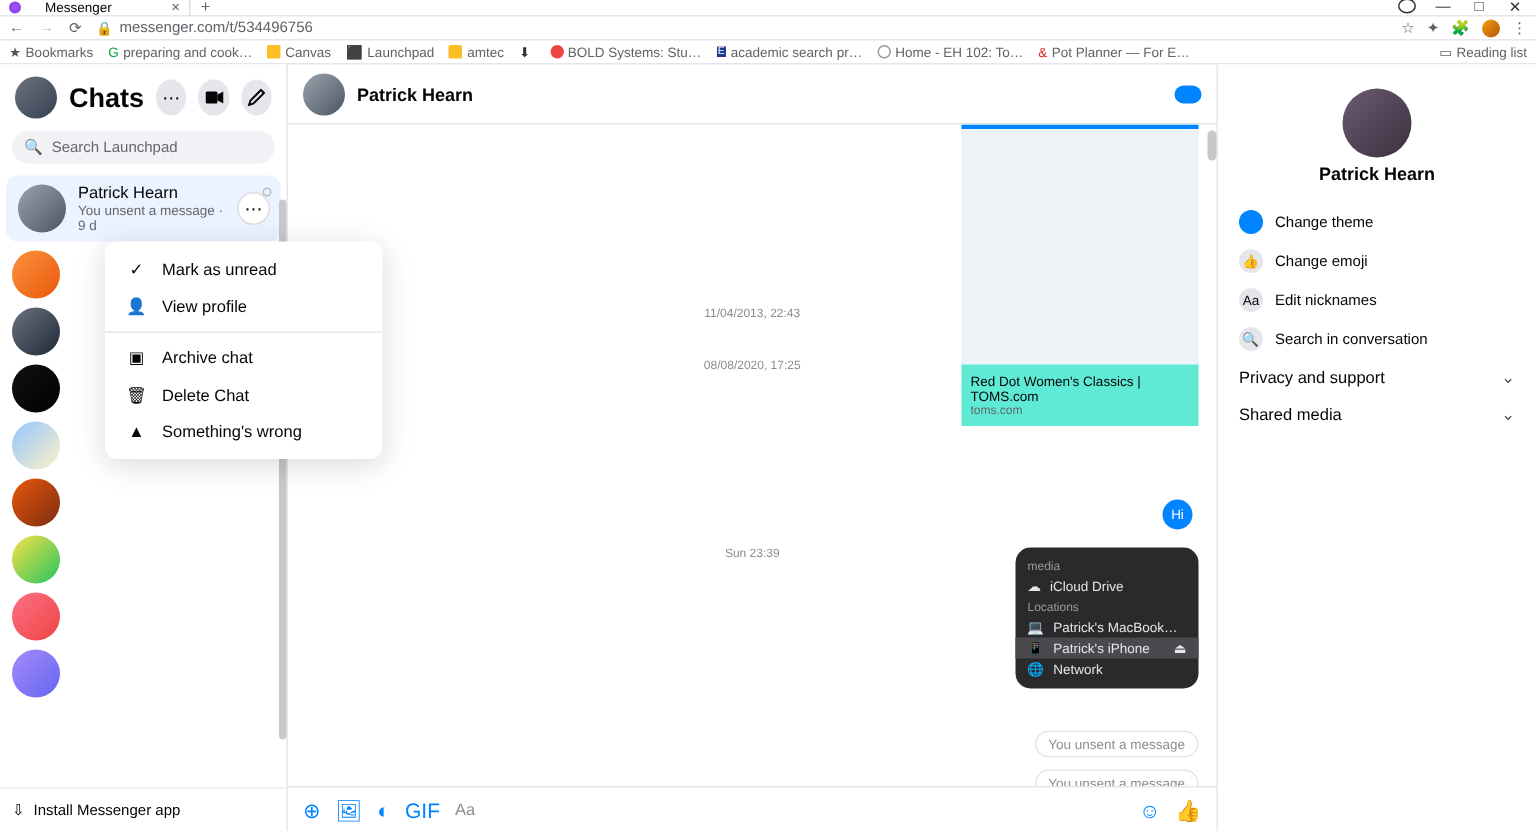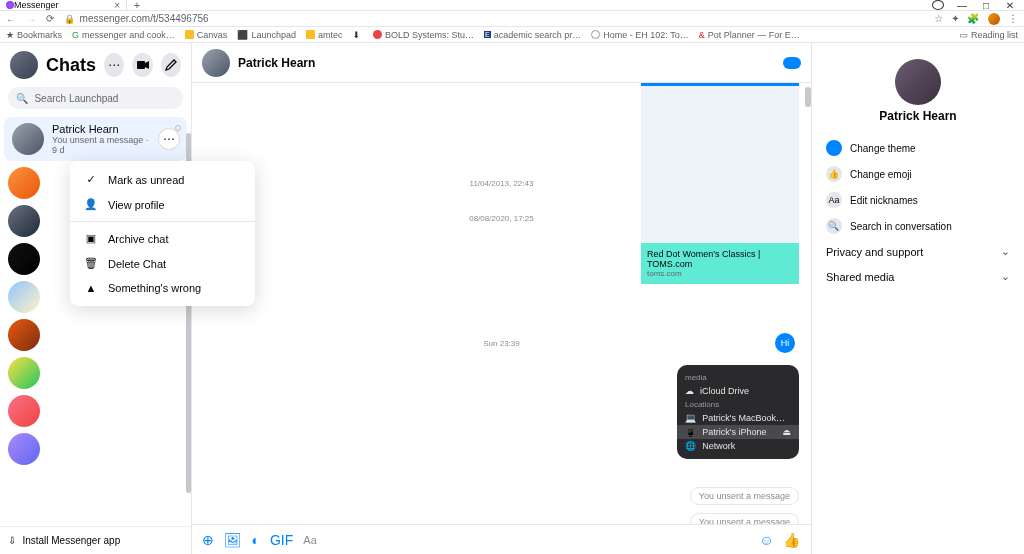--- a/index.html
+++ b/index.html
@@ -1,18 +1,18 @@
 <!DOCTYPE html>
 <html><head>
 <meta charset="utf-8">
 <style>
 *{box-sizing:border-box;margin:0;padding:0;font-family:Helvetica,Arial,sans-serif}
 body{width:1024px;height:554px;overflow:hidden;background:#fff;font-size:11px;color:#050505}
 .titlebar{height:11px;background:#fff;display:flex;align-items:center;border-bottom:1px solid #e4e6eb}
-.tab{height:11px;width:127px;border-right:1px solid #ddd;display:flex;align-items:center;padding:0 6px;font-size:9px;gap:0}
+.tab{height:11px;width:127px;border-right:1px solid #ddd;display:flex;align-items:center;padding:0 6px;font-size:9px;gap:16px}
 .tab .fav{width:8px;height:8px;border-radius:50%;background:radial-gradient(#a855f7,#7c3aed)}
 .tab .close{margin-left:auto;font-size:10px;color:#666}
 .newtab{width:20px;text-align:center;color:#666}
 .win-controls{margin-left:auto;display:flex;gap:12px;padding-right:8px;font-size:10px;color:#333}
 .win-controls span{width:12px;text-align:center}
 .wc-dot{width:10px;height:10px;border:1.5px solid #333;border-radius:50%}
 .addrbar{height:16px;display:flex;align-items:center;padding:0 6px;gap:10px;border-bottom:1px solid #e4e6eb;font-size:10px;color:#5f6368}
 .addrbar .url{display:flex;align-items:center;gap:4px;color:#5f6368}
 .addrbar .url .lock{font-size:9px}
 .addrbar .right{margin-left:auto;display:flex;gap:8px;align-items:center}
@@ -118,21 +118,21 @@
   </div>
 </div>
 
 <div class="bookbar">
   <div class="bm">
       <span style="color:#555">★</span>
       <span>Bookmarks</span>
     </div>
   <div class="bm">
       <span style="color:#16a34a">G</span>
-      <span>messenger and cook…</span>
+      <span>preparing and cook…</span>
     </div>
   <div class="bm">
       <span class="ico"></span>
       <span>Canvas</span>
     </div>
   <div class="bm">
       <span style="color:#dc2626">⬛</span>
       <span>Launchpad</span>
     </div>
   <div class="bm">
@@ -245,21 +245,21 @@
       <div class="blue"></div>
     </div>
     <div class="msgs">
       <div class="linkcard">
         <div class="img"></div>
         <div class="cap">
           <div class="t">Red Dot Women's Classics | TOMS.com</div>
           <div class="d">toms.com</div>
         </div>
       </div>
-      <div class="ts" style="margin-top:88px">11/04/2013, 22:43</div>
+      <div class="ts" style="margin-top:113px">11/04/2013, 22:43</div>
       <div class="bubble-hi">
           <span>Hi</span>
         </div>
       <div class="ts" style="margin-top:26px">08/08/2020, 17:25</div>
       <div class="darkcard">
         <div class="lbl">media</div>
         <div class="row">
             <span>☁</span>
             <span>iCloud Drive</span>
           </div>

